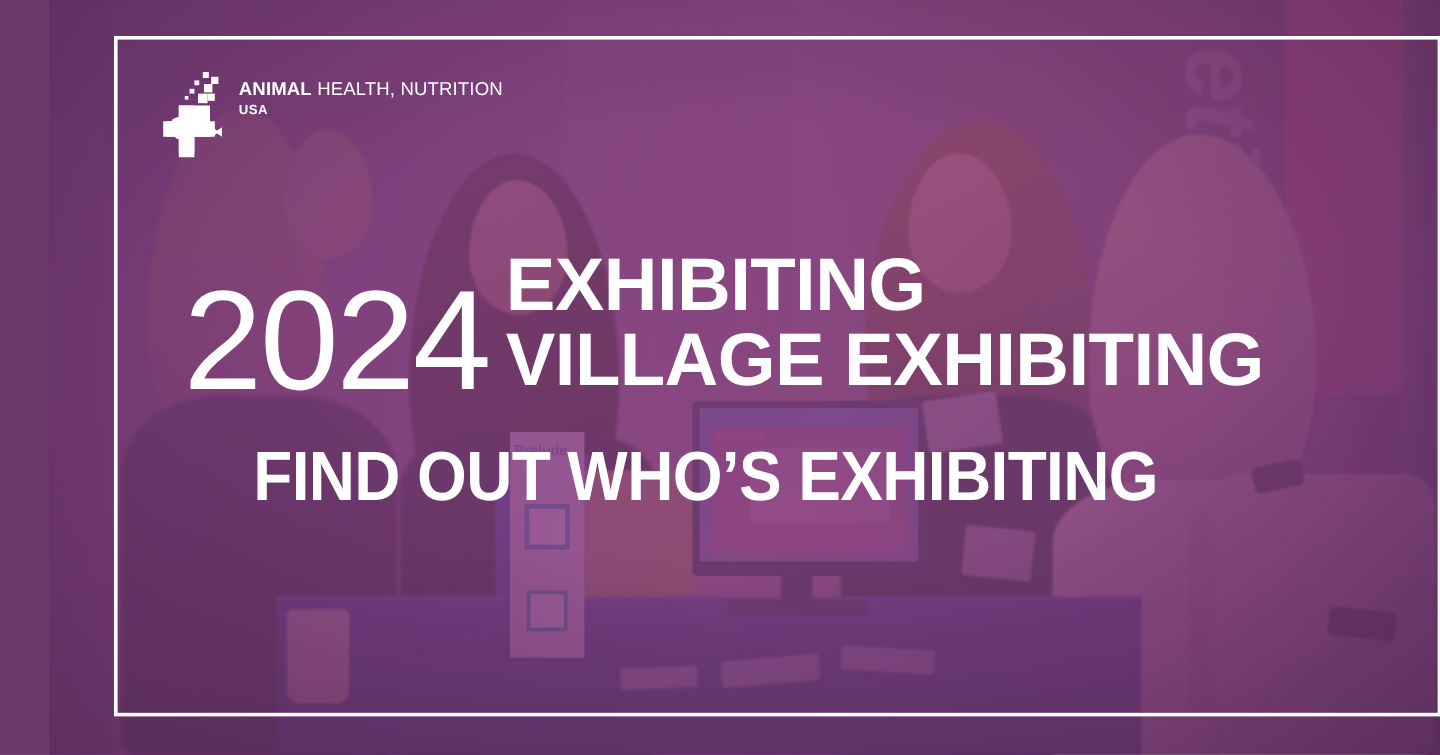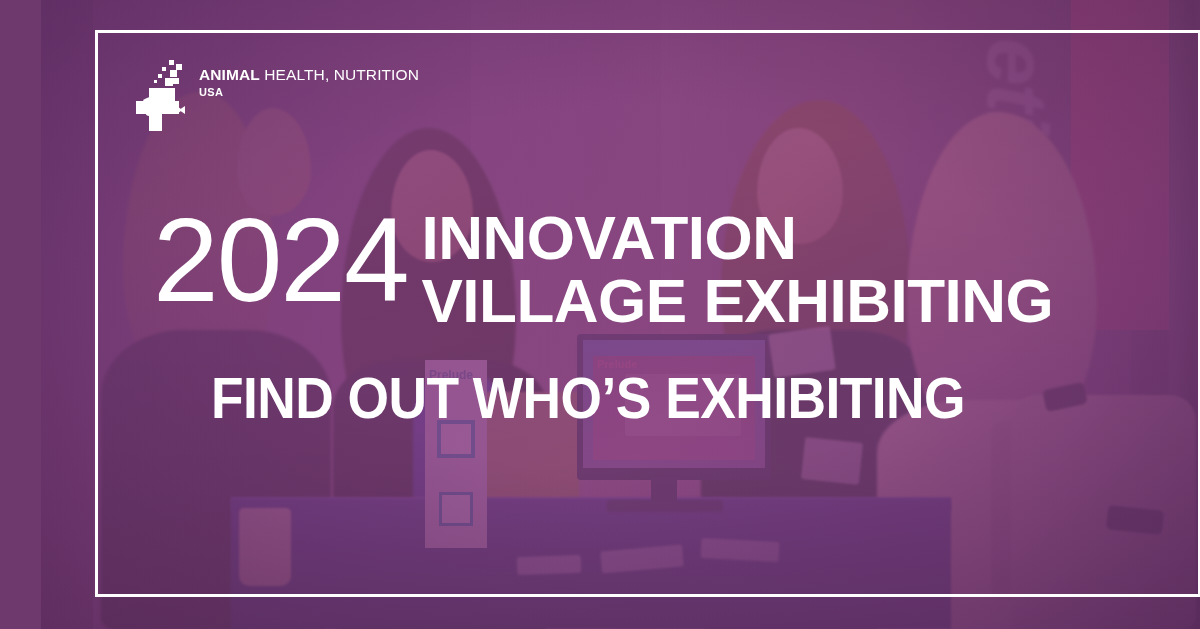--- a/index.html
+++ b/index.html
@@ -273,21 +273,21 @@
   .logo { position:absolute; left:88px; top:58px; display:flex; align-items:flex-start; gap:12px; }
   .logo-mark { position:relative; width:58px; height:76px; flex:none; }
   .logo-wordmark { padding-top:8px; color:#fff; line-height:1.12; }
   .lw-row1, .lw-row2 { font-size:15.5px; letter-spacing:.1px; white-space:nowrap; }
   .lw-strong { font-weight:700; }
   .lw-light  { font-weight:400; }
   .lw-usa { font-size:11px; font-weight:700; letter-spacing:.4px; margin-top:3px; }
 
   
   .headline { position:absolute; left:112px; top:206px; right:60px; color:#fff; }
-  .hl-row { display:flex; align-items:flex-start; gap:14px; }
+  .hl-row { display:flex; align-items:flex-end; gap:14px; }
   .hl-year {
     font-size:118px; font-weight:300; line-height:.92;
     letter-spacing:-2px;
   }
   .hl-stack { padding-bottom:6px; }
   .hl-l1, .hl-l2 {
     font-size:62px; font-weight:700; line-height:1.02;
     letter-spacing:-.5px; white-space:nowrap;
   }
   .hl-sub {
@@ -392,20 +392,20 @@
         <span class="lw-strong">ANIMAL</span><span class="lw-light"> HEALTH, NUTRITION</span>
       </div>
       <div class="lw-usa">USA</div>
     </div>
   </div>
 
   <div class="headline">
     <div class="hl-row">
       <div class="hl-year">2024</div>
       <div class="hl-stack">
-        <div class="hl-l1">INNOVATION</div>
+        <div class="hl-l1">EXHIBITING</div>
         <div class="hl-l2">VILLAGE EXHIBITING</div>
       </div>
     </div>
     <div class="hl-sub">FIND OUT WHO’S EXHIBITING</div>
   </div>
 
 </div>
 
 </body></html>

